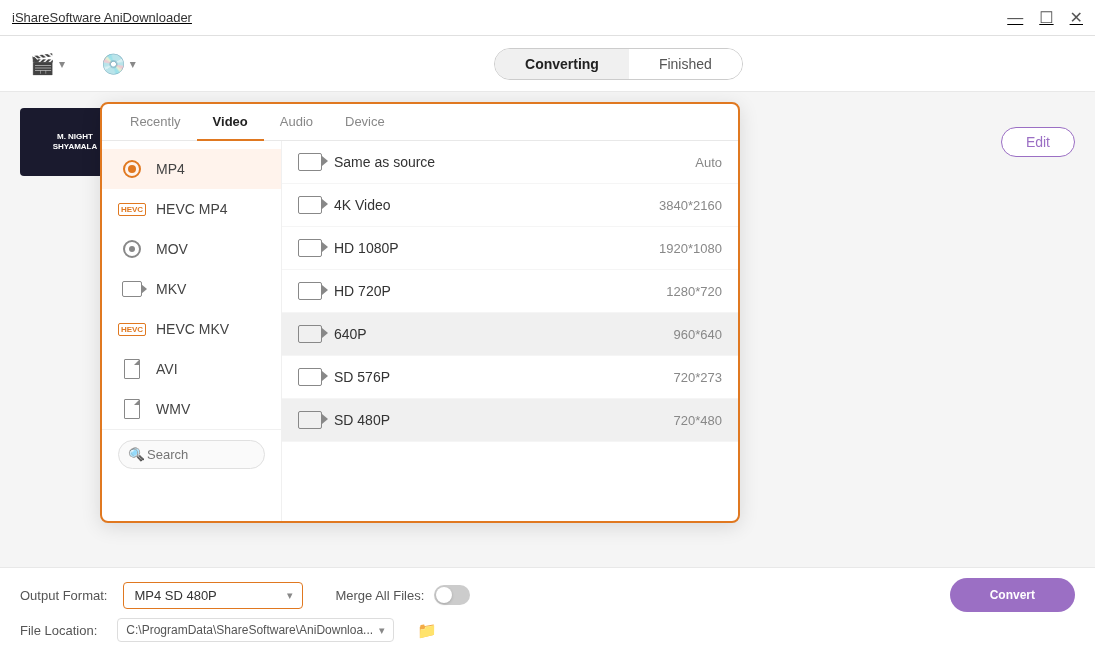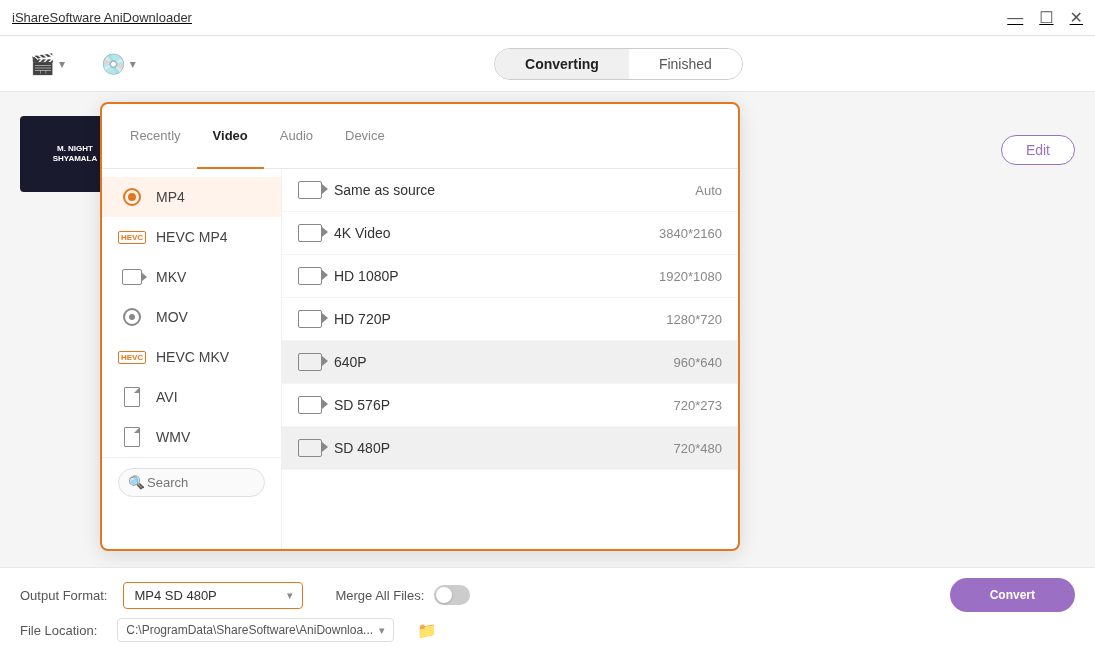--- a/index.html
+++ b/index.html
@@ -157,30 +157,29 @@
 
     
     .video-item {
       display: flex;
       align-items: center;
       gap: 12px;
       position: relative;
     }
     .thumbnail {
       width: 110px;
-      height: 76px;
+      height: 68px;
       background: #1a1a2e;
       border-radius: 4px;
       flex-shrink: 0;
       display: flex;
       align-items: center;
       justify-content: center;
       overflow: hidden;
       position: relative;
-      margin-top: 8px;
     }
     .thumbnail-text {
       color: #fff;
       font-size: 8px;
       font-weight: bold;
       text-align: center;
       line-height: 1.3;
       padding: 4px;
     }
     .video-info {
@@ -215,21 +214,21 @@
       overflow: hidden;
     }
 
     
     .format-tabs {
       display: flex;
       border-bottom: 1px solid #e8e8e8;
       padding: 0 12px;
     }
     .format-tab {
-      padding: 24px 16px;
+      padding: 10px 16px;
       font-size: 13px;
       color: #888;
       cursor: pointer;
       border-bottom: 2px solid transparent;
       margin-bottom: -1px;
     }
     .format-tab.active {
       color: #222;
       font-weight: 600;
       border-bottom: 2px solid #e07820;
@@ -578,30 +577,30 @@
 
             <div class="format-item">
               <div class="format-icon">
                 <span class="format-icon-hevc">HEVC</span>
               </div>
               <span>HEVC MP4</span>
             </div>
 
             <div class="format-item">
               <div class="format-icon">
+                <div class="format-icon-disc"></div>
+              </div>
+              <span>MOV</span>
+            </div>
+
+            <div class="format-item">
+              <div class="format-icon">
                 <div class="format-icon-video"></div>
               </div>
               <span>MKV</span>
-            </div>
-
-            <div class="format-item">
-              <div class="format-icon">
-                <div class="format-icon-disc"></div>
-              </div>
-              <span>MOV</span>
             </div>
 
             <div class="format-item">
               <div class="format-icon">
                 <span class="format-icon-hevc">HEVC</span>
               </div>
               <span>HEVC MKV</span>
             </div>
 
             <div class="format-item">

